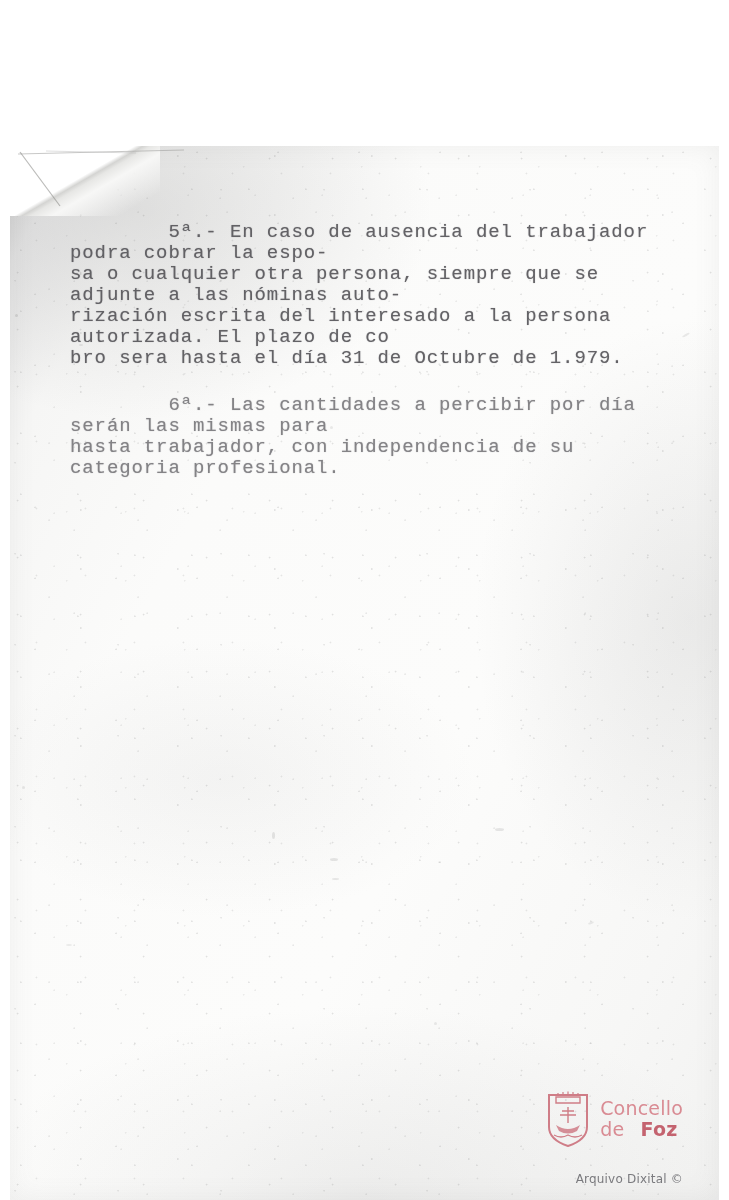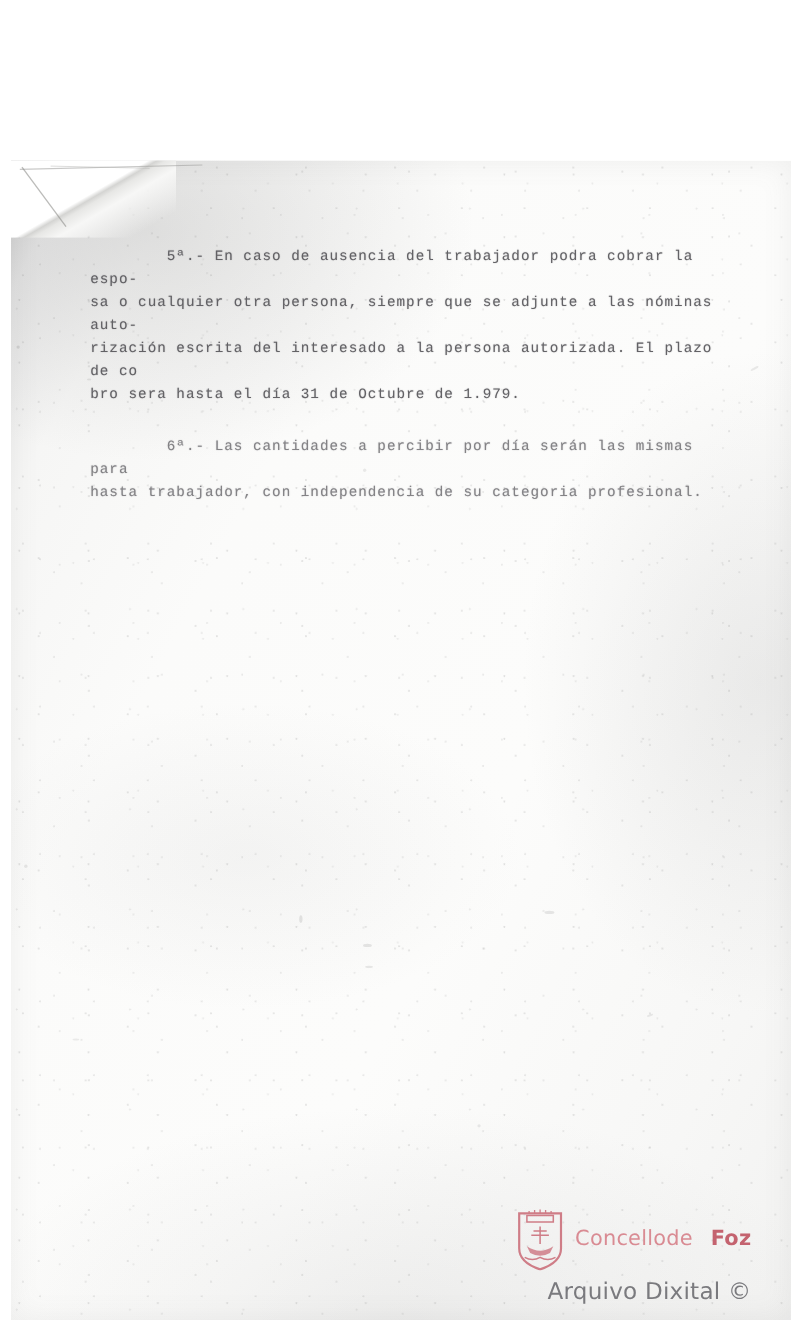--- a/index.html
+++ b/index.html
@@ -73,25 +73,25 @@
 
   
   #typed-body {
     position: absolute;
     left: 60px;
     top: 76px;
     width: 600px;
   }
   .para {
     font-family: "Liberation Mono", "DejaVu Sans Mono", monospace;
-    font-size: 13px;
+    font-size: 19px;
     line-height: 21px;
     letter-spacing: 0.9px;
     color: #57565a;
-    margin: 0 0 26px 12px;
+    margin: 0 0 26px 0;
     white-space: pre-wrap;
     text-shadow: 0 0 1.1px rgba(90,90,95,0.5);
     opacity: 0.92;
   }
   .para.p2 { color: #6a696d; opacity: 0.82; }
 
   
   .mark {
     position: absolute;
     background: rgba(120,120,120,0.45);
@@ -109,40 +109,40 @@
     align-items: flex-end;
   }
   #logo-row {
     display: flex;
     align-items: center;
     gap: 10px;
   }
   #crest { width: 44px; height: 56px; }
   #logo-text {
     display: flex;
-    flex-direction: row;
+    flex-direction: column;
     line-height: 1.12;
   }
   .logo-l1 {
     font-family: "DejaVu Sans", sans-serif;
     font-size: 19px;
     color: #d98b93;
     letter-spacing: 0.2px;
   }
   .logo-l2 {
     font-family: "DejaVu Sans", sans-serif;
     font-size: 19px;
     color: #d98b93;
     letter-spacing: 0.2px;
   }
   .logo-l2 b { color: #c4636f; font-weight: bold; margin-left: 10px; }
   #archive-line {
-    margin-top: 7px;
+    margin-top: 25px;
     font-family: "DejaVu Sans", sans-serif;
-    font-size: 21px;
+    font-size: 12px;
     color: #7a7a7e;
     letter-spacing: 0.2px;
   }
 </style>
 </head>
 <body>
 
 <div id="scan-page">
 
   <div class="speckle"></div>

